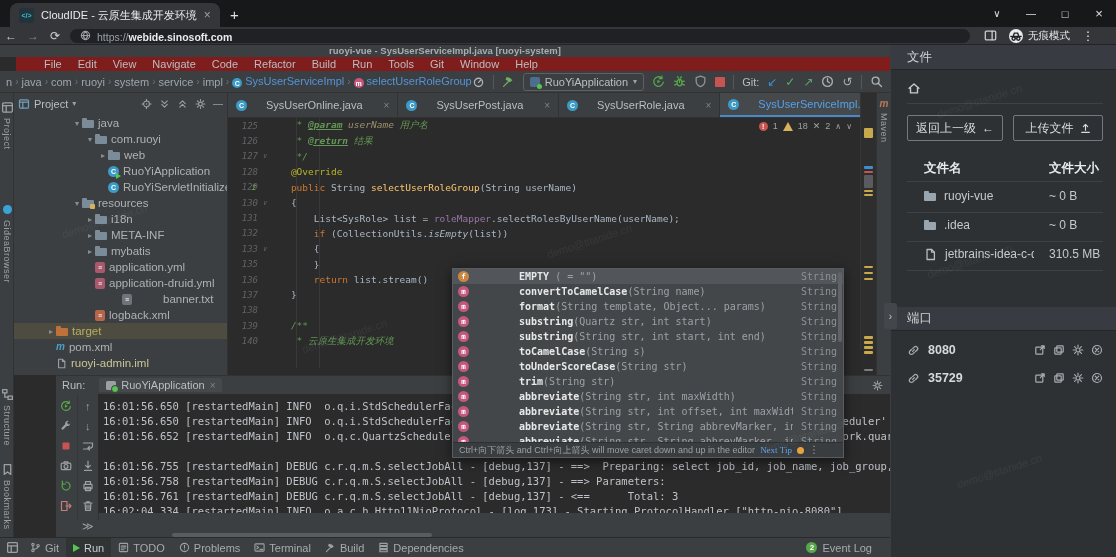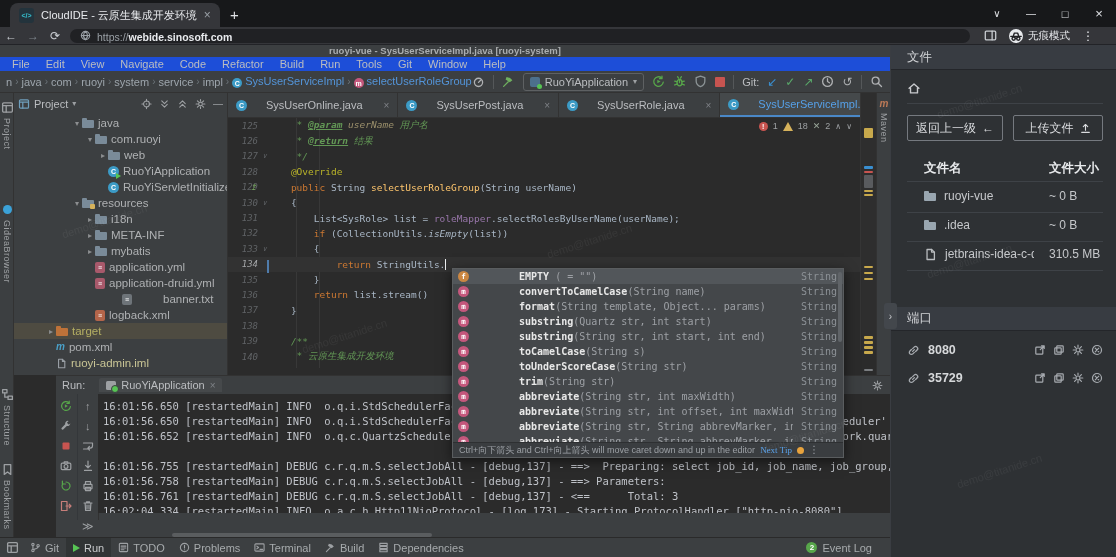--- a/index.html
+++ b/index.html
@@ -21,21 +21,21 @@
   .btoolbar{position:absolute;left:0;top:27px;width:1116px;height:18px;background:#35363a;display:flex;align-items:center;border-bottom:1px solid #222327;box-sizing:border-box;}
   .navbtn{width:22px;text-align:center;color:#c7cbd0;font-size:12px;}
   .navbtn.dim{color:#7e858c;}
   .urlpill{display:flex;align-items:center;gap:6px;height:14px;border-radius:8px;background:#202124;margin-left:4px;padding:0 10px;width:880px;}
   .urlpill .scheme{color:#9aa0a6;font-size:10.5px;}
   .urlpill .host{color:#e8eaed;font-size:10.5px;font-weight:bold;}
   .incbadge{width:14px;height:14px;border-radius:50%;background:#e8eaed;color:#202124;display:flex;align-items:center;justify-content:center;}
   .inclabel{color:#e8eaed;font-size:10.5px;margin-left:5px;white-space:nowrap;}
   
   .idetitle{left:0;top:45px;width:890px;height:12px;background:#3c3f41;color:#aaadaf;font-size:9.5px;font-weight:bold;text-align:center;line-height:12px;}
-  .menubar{left:0;top:57px;width:890px;height:14px;background:#1d4ed8;display:flex;align-items:center;padding-left:4px;box-sizing:border-box;}
+  .menubar{left:16px;top:57px;width:890px;height:14px;background:#7f1d1d;display:flex;align-items:center;padding-left:20px;box-sizing:border-box;}
   .mitem{color:#bbbdc0;font-size:11px;padding:0 8px;}
   .maintb{left:0;top:71px;width:890px;height:22px;background:#3c3f41;border-bottom:1px solid #323232;display:flex;align-items:center;box-sizing:border-box;padding:0 6px;}
   .crumb{color:#9da5ac;font-size:11px;white-space:nowrap;}
   .crumb.hl{color:#5394d8;}
   .csep{color:#6b7379;font-size:10px;margin:0 3px;}
   .bcircle{display:inline-flex;width:10px;height:10px;border-radius:50%;color:#fff;font-size:7px;font-weight:bold;align-items:center;justify-content:center;margin-right:3px;vertical-align:-1px;}
   .tbrow{margin-left:auto;display:flex;align-items:center;gap:8px;}
   .tsep{width:1px;height:14px;background:#55585a;}
   .combo{display:flex;align-items:center;gap:5px;height:16px;border:1px solid #5e6163;border-radius:3px;padding:0 6px;color:#bbbdc0;font-size:11px;}
   .combo .cwin{width:10px;height:10px;background:#4c708c;border-radius:2px;position:relative;}
@@ -554,27 +554,20 @@
             </span>
             <span class="src"><span class="tk-p">        </span><span class="tk-k">if</span><span class="tk-p"> (CollectionUtils.</span><span class="tk-s">isEmpty</span><span class="tk-p">(list))</span></span>
           </div>
           <div class="cline">
             <span class="gut">
               <span class="num">133</span>
               <span class="fold" style="color: rgb(95, 98, 101); font-size: 7px;">∨</span>
             </span>
             <span class="src"><span class="tk-p">        {</span></span>
           </div>
-          <div class="cline cur">
-            <span class="gut">
-              <span class="num">134</span>
-              <span class="chgbar"></span>
-            </span>
-            <span class="src"><span class="tk-p">            </span><span class="tk-k">return</span><span class="tk-p"> StringUtils.</span><span class="caret"></span></span>
-          </div>
           <div class="cline">
             <span class="gut">
               <span class="num">135</span>
             </span>
             <span class="src"><span class="tk-p">        }</span></span>
           </div>
           <div class="cline">
             <span class="gut">
               <span class="num">136</span>
             </span>

